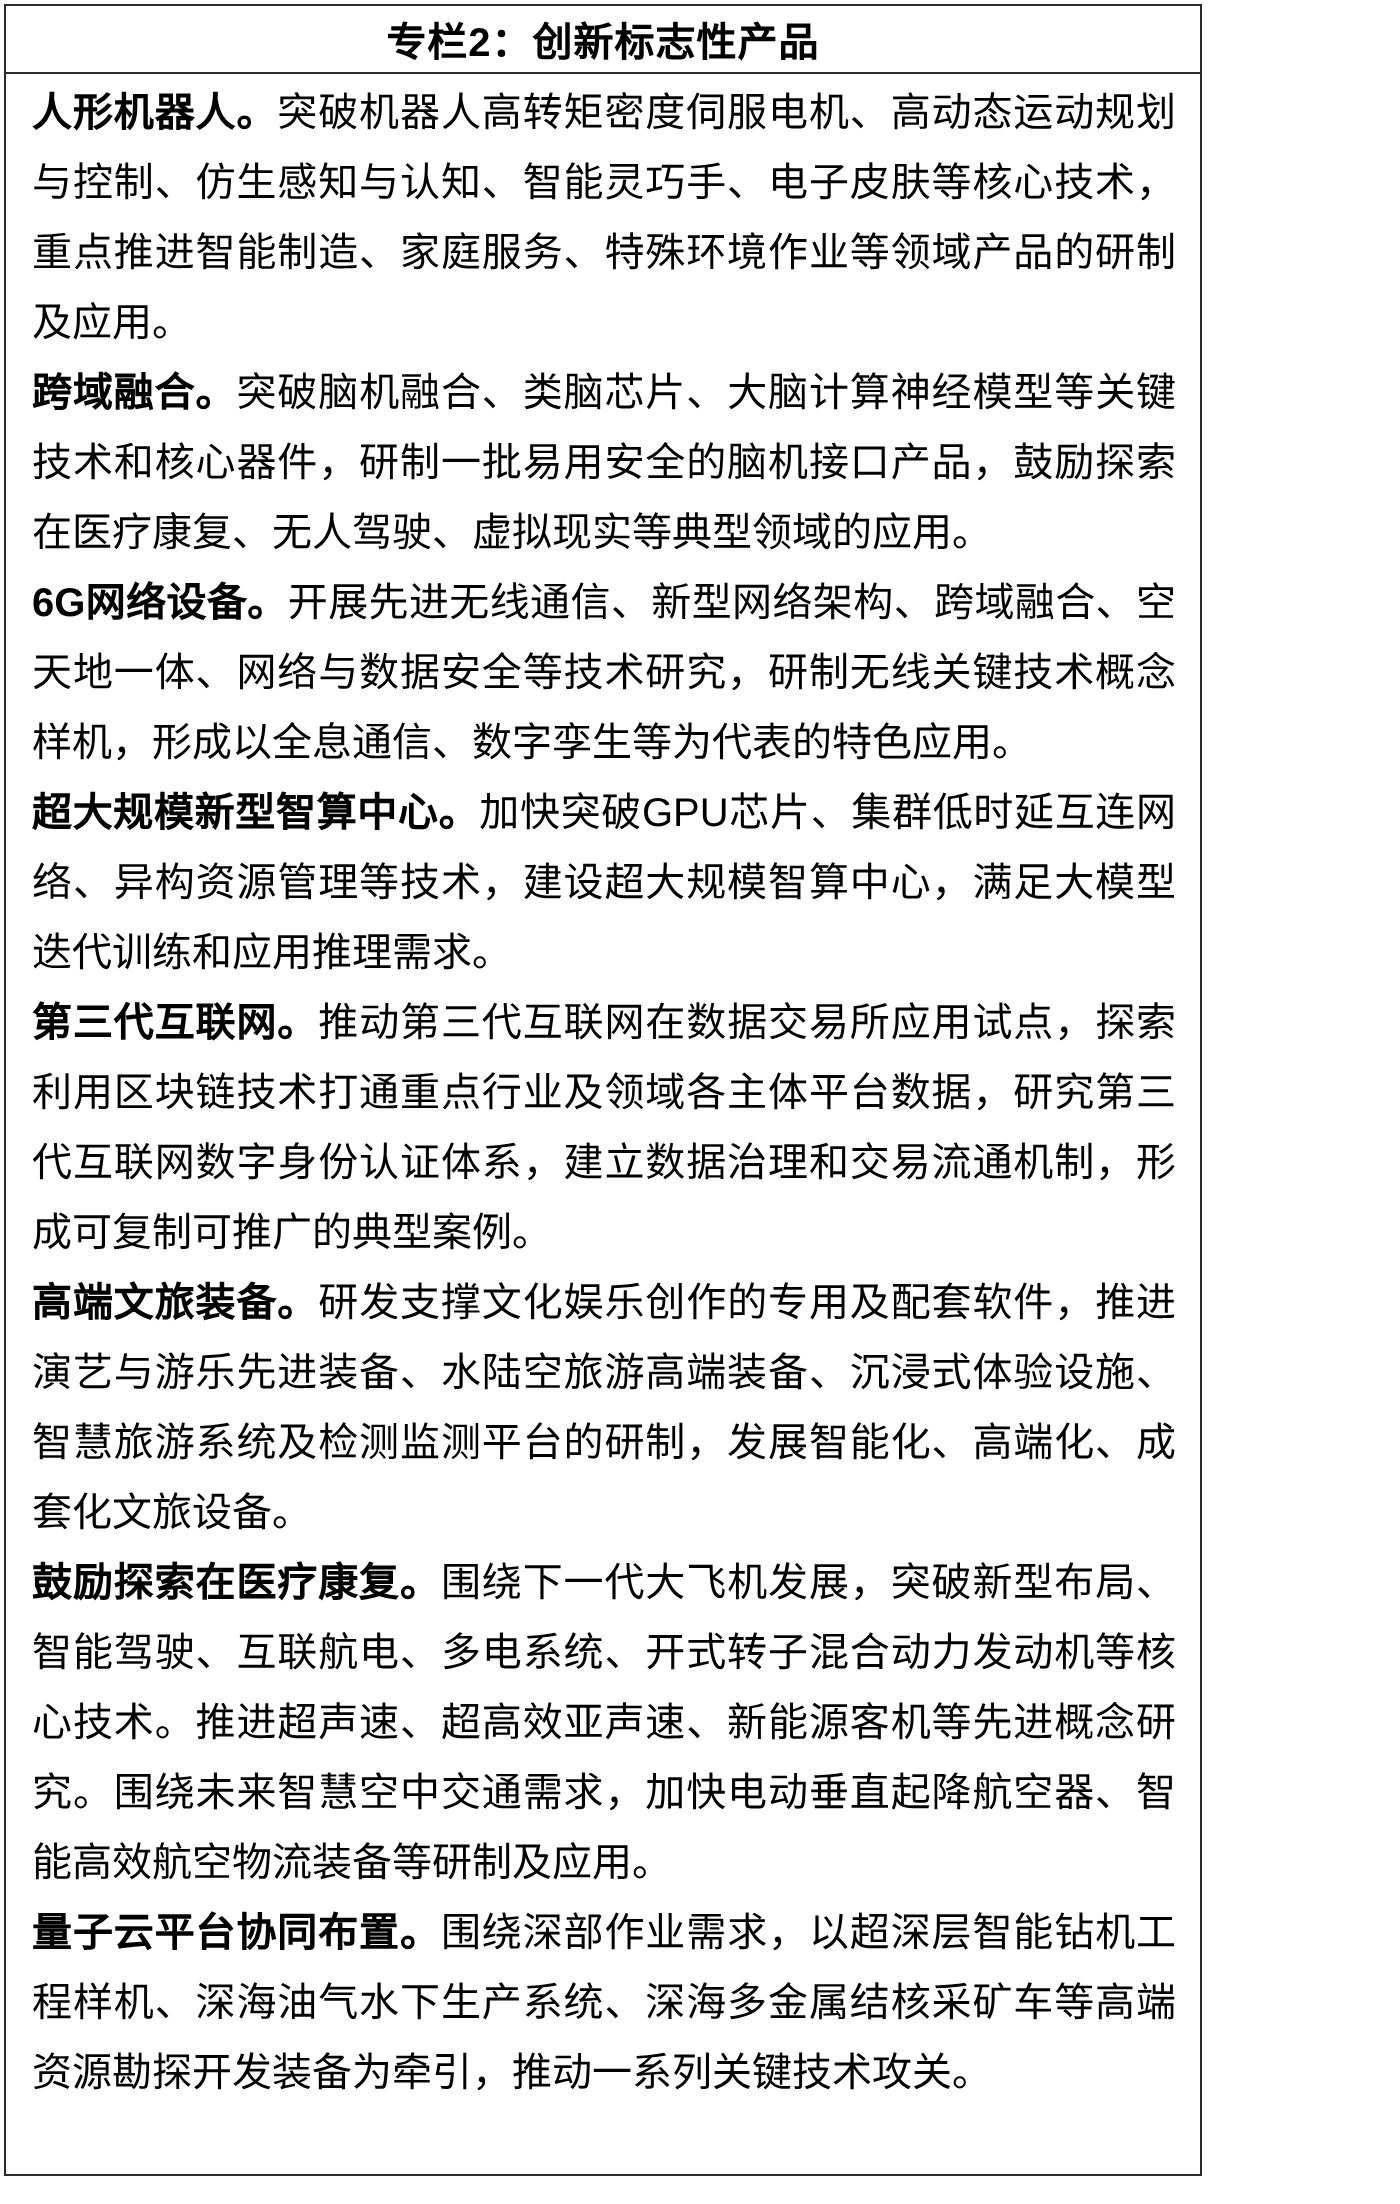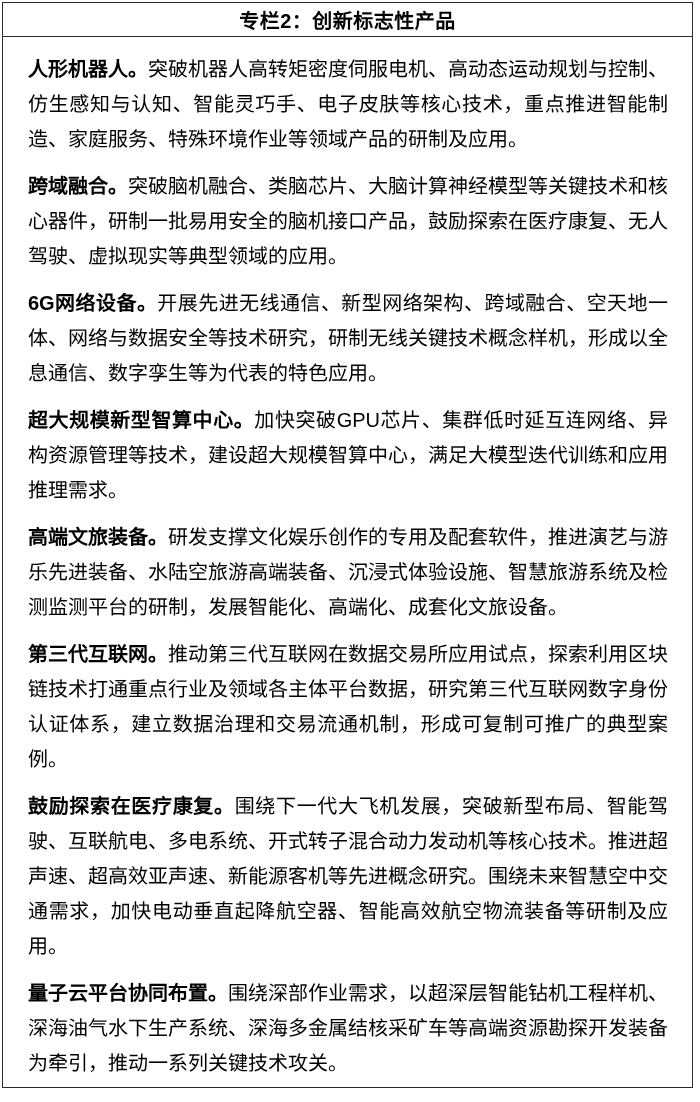--- a/index.html
+++ b/index.html
@@ -11,21 +11,21 @@
   body {
     width: 700px;
     height: 1102px;
     position: relative;
     color: #000000;
   }
   .panel {
     position: absolute;
     left: 2px;
     top: 2px;
-    width: 691px;
+    width: 599px;
     height: 1086px;
     border: 1px solid #2b2b2b;
     background: #ffffff;
     box-sizing: border-box;
   }
   .panel-title {
     height: 33px;
     border-bottom: 1px solid #2b2b2b;
     display: flex;
     align-items: center;
@@ -35,35 +35,35 @@
     letter-spacing: 0.5px;
   }
   .panel-body {
     padding: 3px 12px 6px 13px;
     font-size: 20px;
     line-height: 35px;
     text-align: justify;
     text-justify: inter-character;
   }
   .entry {
-    margin: 12px;
+    margin: 0;
     padding: 0;
   }
   .entry .term {
     font-weight: bold;
   }
 </style>
 </head>
 <body>
 
 <div class="panel">
   <div class="panel-title">专栏2：创新标志性产品</div>
   <div class="panel-body" id="panel-body">
       <p class="entry"><span class="term">人形机器人。</span><span class="text">突破机器人高转矩密度伺服电机、高动态运动规划与控制、仿生感知与认知、智能灵巧手、电子皮肤等核心技术，重点推进智能制造、家庭服务、特殊环境作业等领域产品的研制及应用。</span></p>
       <p class="entry"><span class="term">跨域融合。</span><span class="text">突破脑机融合、类脑芯片、大脑计算神经模型等关键技术和核心器件，研制一批易用安全的脑机接口产品，鼓励探索在医疗康复、无人驾驶、虚拟现实等典型领域的应用。</span></p>
       <p class="entry"><span class="term">6G网络设备。</span><span class="text">开展先进无线通信、新型网络架构、跨域融合、空天地一体、网络与数据安全等技术研究，研制无线关键技术概念样机，形成以全息通信、数字孪生等为代表的特色应用。</span></p>
       <p class="entry"><span class="term">超大规模新型智算中心。</span><span class="text">加快突破GPU芯片、集群低时延互连网络、异构资源管理等技术，建设超大规模智算中心，满足大模型迭代训练和应用推理需求。</span></p>
+      <p class="entry"><span class="term">第三代互联网。</span><span class="text">推动第三代互联网在数据交易所应用试点，探索利用区块链技术打通重点行业及领域各主体平台数据，研究第三代互联网数字身份认证体系，建立数据治理和交易流通机制，形成可复制可推广的典型案例。</span></p>
       <p class="entry"><span class="term">高端文旅装备。</span><span class="text">研发支撑文化娱乐创作的专用及配套软件，推进演艺与游乐先进装备、水陆空旅游高端装备、沉浸式体验设施、智慧旅游系统及检测监测平台的研制，发展智能化、高端化、成套化文旅设备。</span></p>
-      <p class="entry"><span class="term">第三代互联网。</span><span class="text">推动第三代互联网在数据交易所应用试点，探索利用区块链技术打通重点行业及领域各主体平台数据，研究第三代互联网数字身份认证体系，建立数据治理和交易流通机制，形成可复制可推广的典型案例。</span></p>
       <p class="entry"><span class="term">鼓励探索在医疗康复。</span><span class="text">围绕下一代大飞机发展，突破新型布局、智能驾驶、互联航电、多电系统、开式转子混合动力发动机等核心技术。推进超声速、超高效亚声速、新能源客机等先进概念研究。围绕未来智慧空中交通需求，加快电动垂直起降航空器、智能高效航空物流装备等研制及应用。</span></p>
       <p class="entry"><span class="term">量子云平台协同布置。</span><span class="text">围绕深部作业需求，以超深层智能钻机工程样机、深海油气水下生产系统、深海多金属结核采矿车等高端资源勘探开发装备为牵引，推动一系列关键技术攻关。</span></p>
     </div>
 </div>
 
 </body></html>

